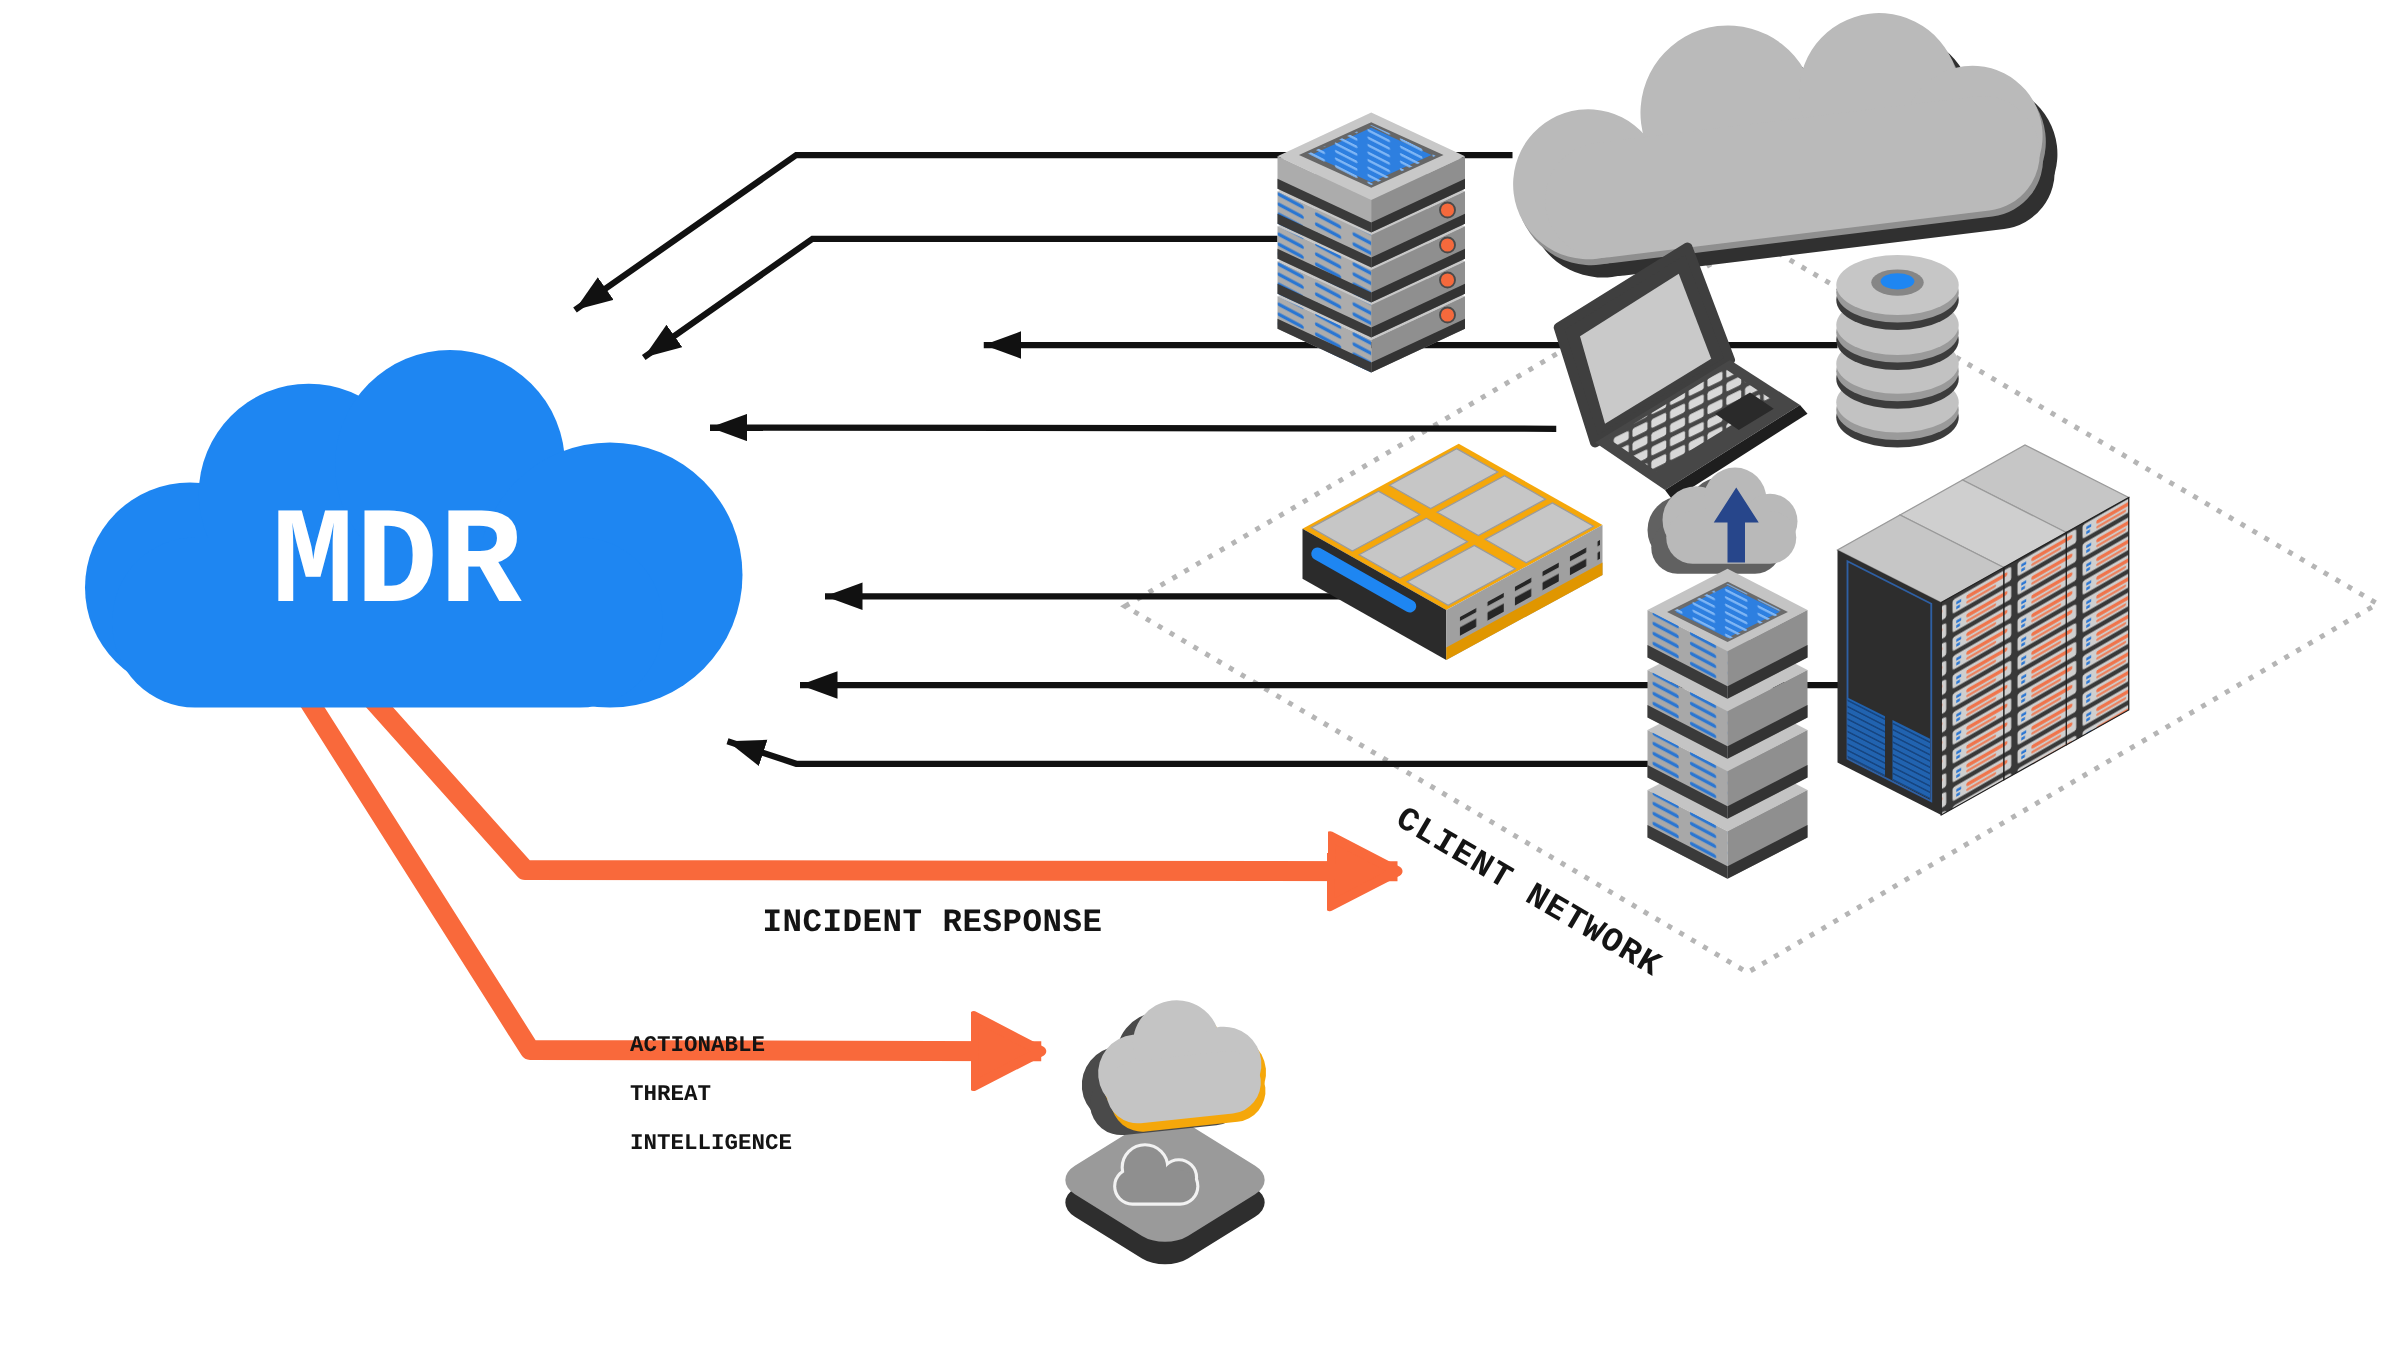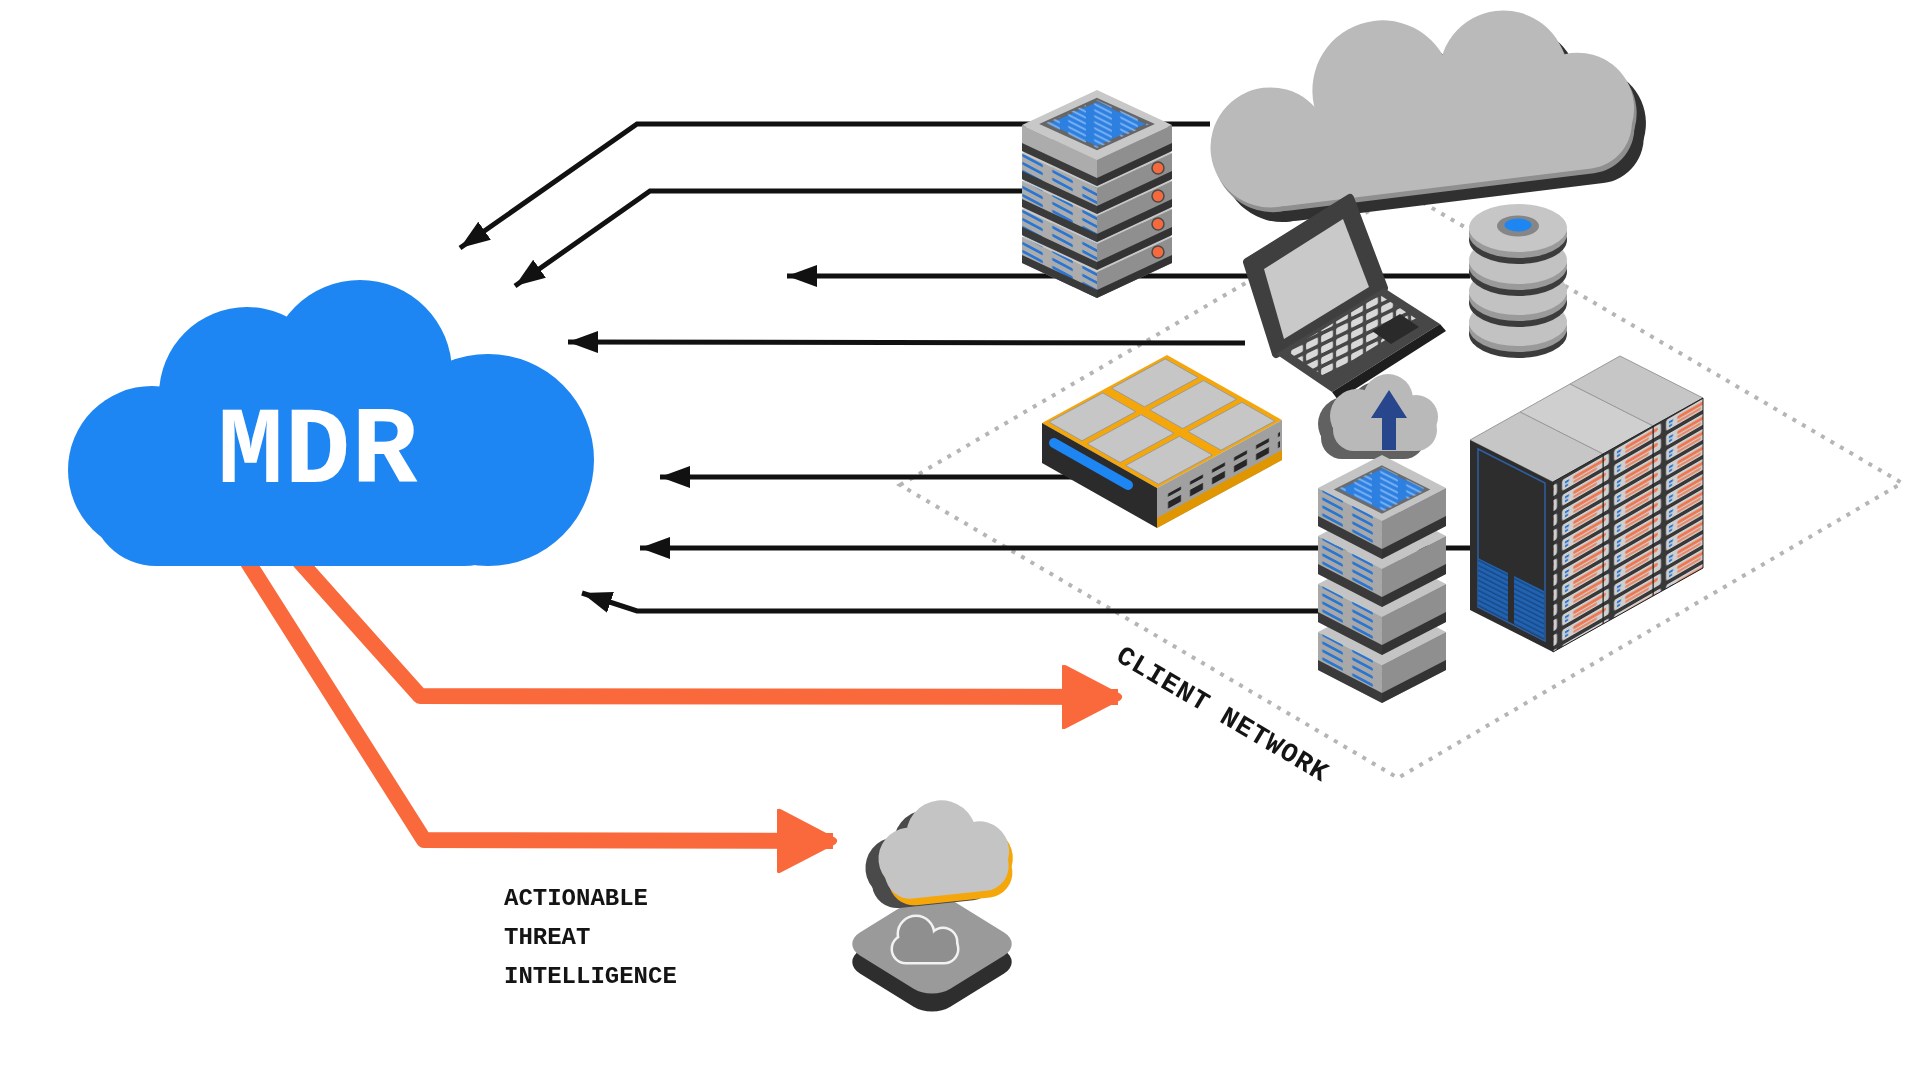--- a/index.html
+++ b/index.html
@@ -3,21 +3,21 @@
 <meta charset="utf-8">
 <style>
   html,body{margin:0;padding:0;background:#fff;}
   .stage{position:relative;width:1920px;height:1080px;background:#ffffff;overflow:hidden;
          font-family:Liberation Mono, monospace;}
   .stage svg{position:absolute;left:0;top:0;}
   .label{position:absolute;color:#141414;font-weight:bold;}
   #mdr-label{left:168px;top:390px;width:300px;text-align:center;color:#ffffff;
              font-size:110px;letter-spacing:1px;}
   #incident-label{left:610px;top:723px;font-size:26px;letter-spacing:0.4px;}
-  #intel-label{left:504px;top:879px;font-size:24px;line-height:39px;white-space:pre-line;}
+  #intel-label{left:504px;top:818px;font-size:18px;line-height:39px;white-space:pre-line;}
   #client-network-label{left:1126px;top:641px;font-size:27px;letter-spacing:1px;
              transform:rotate(30.5deg);transform-origin:0 0;}
 </style>
 </head>
 <body>
 
 <div class="stage">
 <svg width="1920" height="1080" viewBox="0 0 1920 1080">
   <defs>
     <marker id="mBlack" markerUnits="userSpaceOnUse" markerWidth="34" markerHeight="26" refX="30" refY="11" orient="auto">
@@ -272,17 +272,18 @@
   <g fill="#1E86F2">
     <circle cx="152" cy="470" r="84"></circle>
     <circle cx="247" cy="395" r="88"></circle>
     <circle cx="360" cy="372" r="92"></circle>
     <circle cx="488" cy="460" r="106"></circle>
     <rect x="90" y="430" width="440" height="136" rx="66"></rect>
   </g>
 </svg>
 
 <div class="label" id="mdr-label">MDR</div>
+<div class="label" id="incident-label">INCIDENT RESPONSE</div>
 <div class="label" id="intel-label">ACTIONABLE
 THREAT
 INTELLIGENCE</div>
 <div class="label" id="client-network-label">CLIENT NETWORK</div>
 </div>
 
 </body></html>

